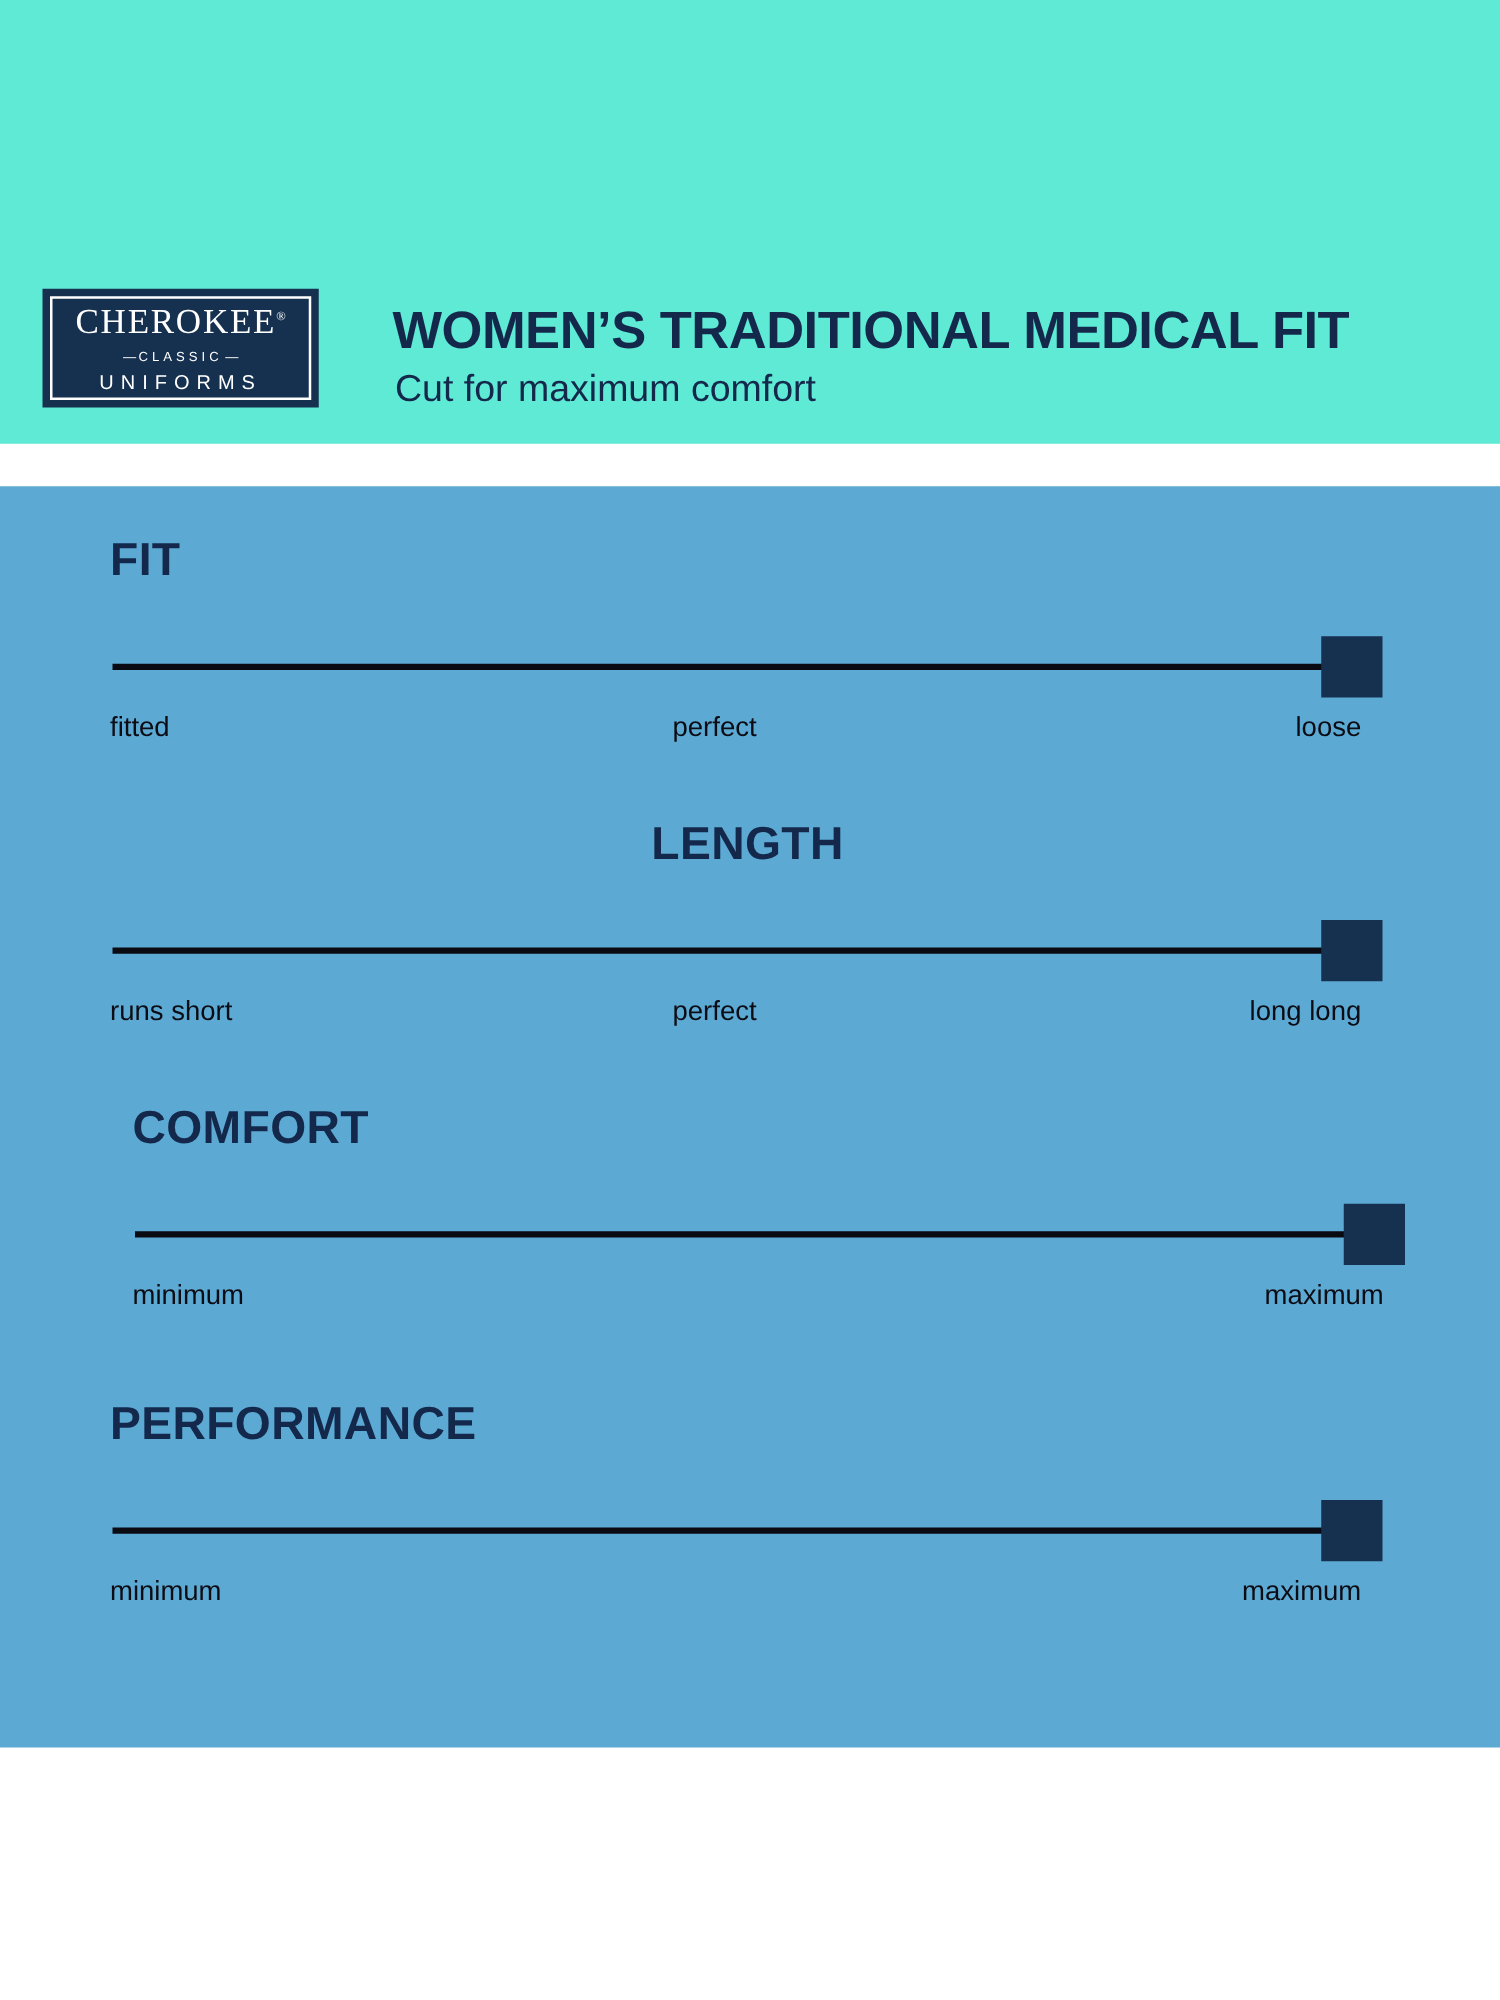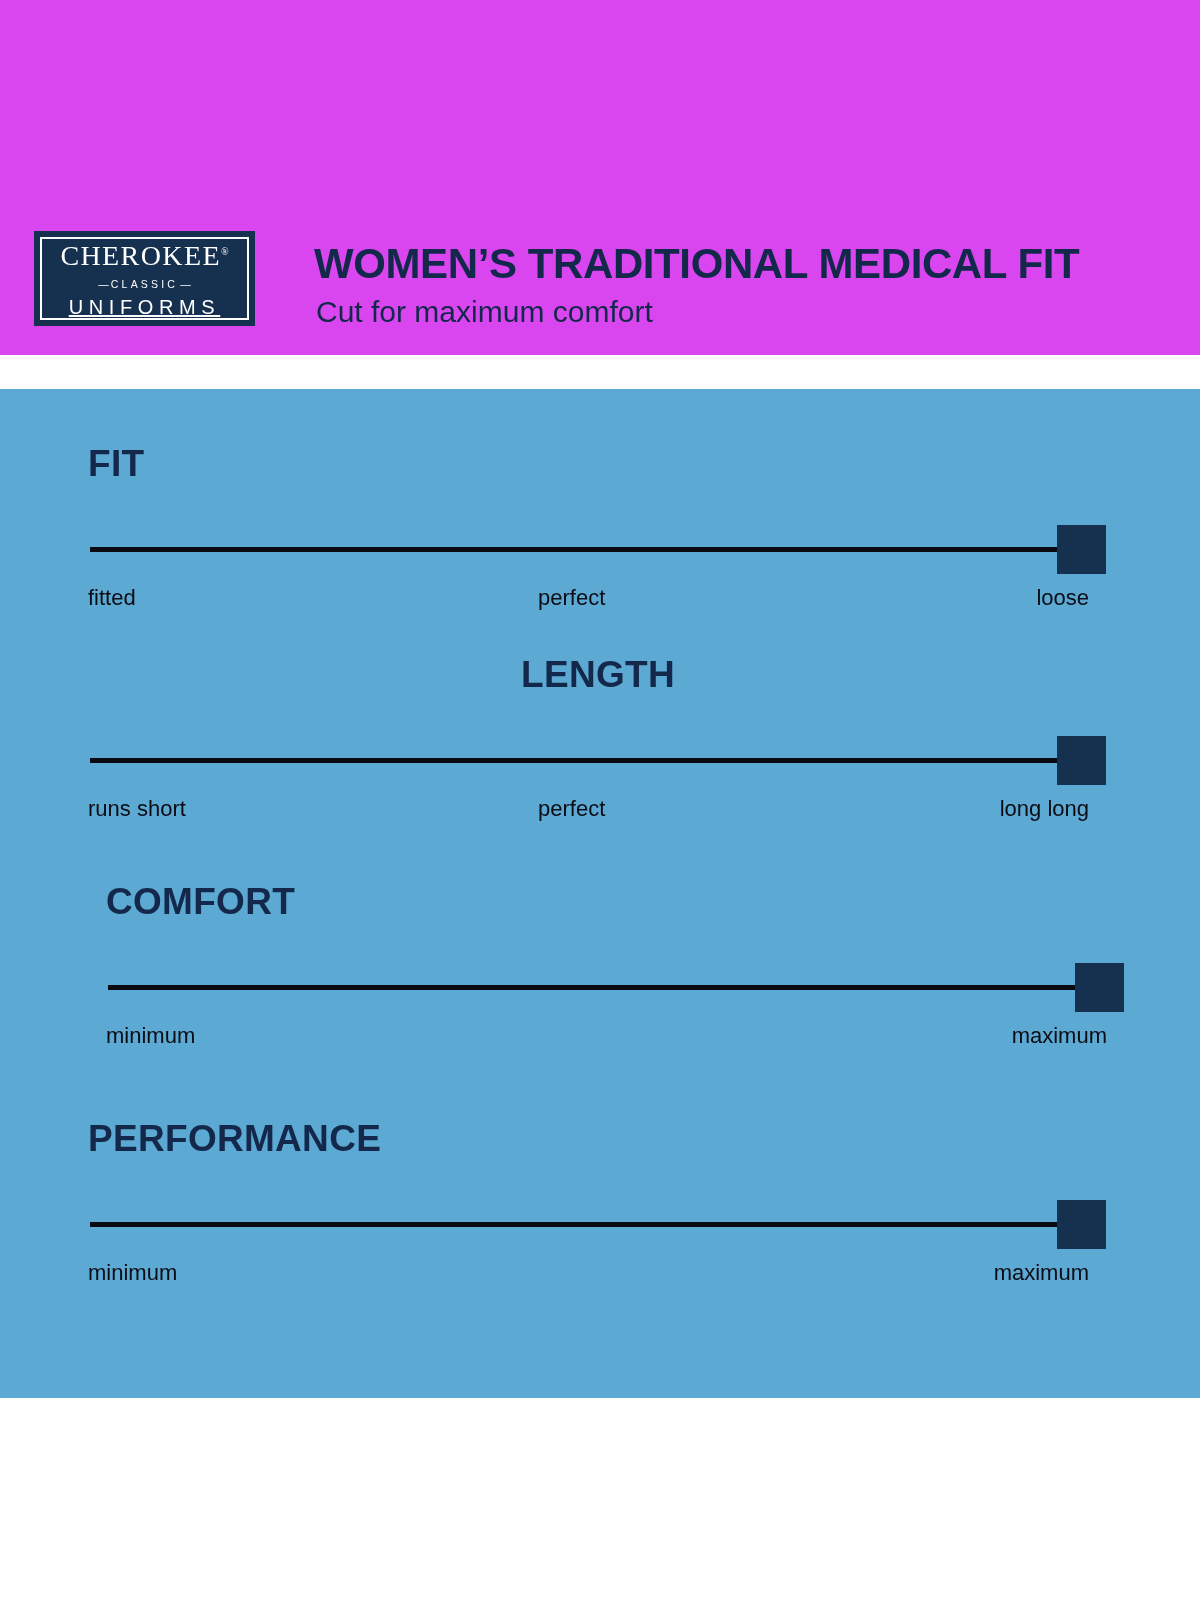--- a/index.html
+++ b/index.html
@@ -16,21 +16,21 @@
     height: 1600px;
     background: #ffffff;
   }
 
   
   .header {
     position: absolute;
     left: 0; top: 0;
     width: 1200px;
     height: 355px;
-    background: #d946ef;
+    background: #5eead4;
   }
   .logo-box {
     position: absolute;
     left: 34px; top: 231px;
     width: 221px; height: 95px;
     background: #16304f;
     display: flex;
     align-items: center;
     justify-content: center;
   }
@@ -65,26 +65,25 @@
     margin-top: 9px;
     white-space: nowrap;
   }
   .logo-mid .dash {
     letter-spacing: 0;
     display: inline-block;
     padding: 0 2px;
   }
   .logo-bottom {
     color: #ffffff;
-    font-size: 20px;
+    font-size: 16px;
     font-weight: 500;
     letter-spacing: 5.6px;
     margin-top: 8px;
     white-space: nowrap;
-    text-decoration: underline;
   }
 
   .title {
     position: absolute;
     left: 314px; top: 240px;
     font-size: 42px;
     font-weight: bold;
     color: #13284b;
     letter-spacing: -0.4px;
     white-space: nowrap;
@@ -104,21 +103,21 @@
     width: 1200px;
     height: 1009px;
     background: #5caad4;
   }
 
   .slider-group {
     position: absolute;
     left: 88px;
     width: 1020px;
   }
-  .sg-1 { top: 56px; }
+  .sg-1 { top: 40px; }
   .sg-2 { top: 267px; text-align: center; }
   .sg-3 { top: 494px; margin-left: 18px; }
   .sg-4 { top: 731px; }
 
   .sg-heading {
     font-size: 37px;
     font-weight: bold;
     color: #13284b;
     letter-spacing: 0.3px;
     line-height: 1;

